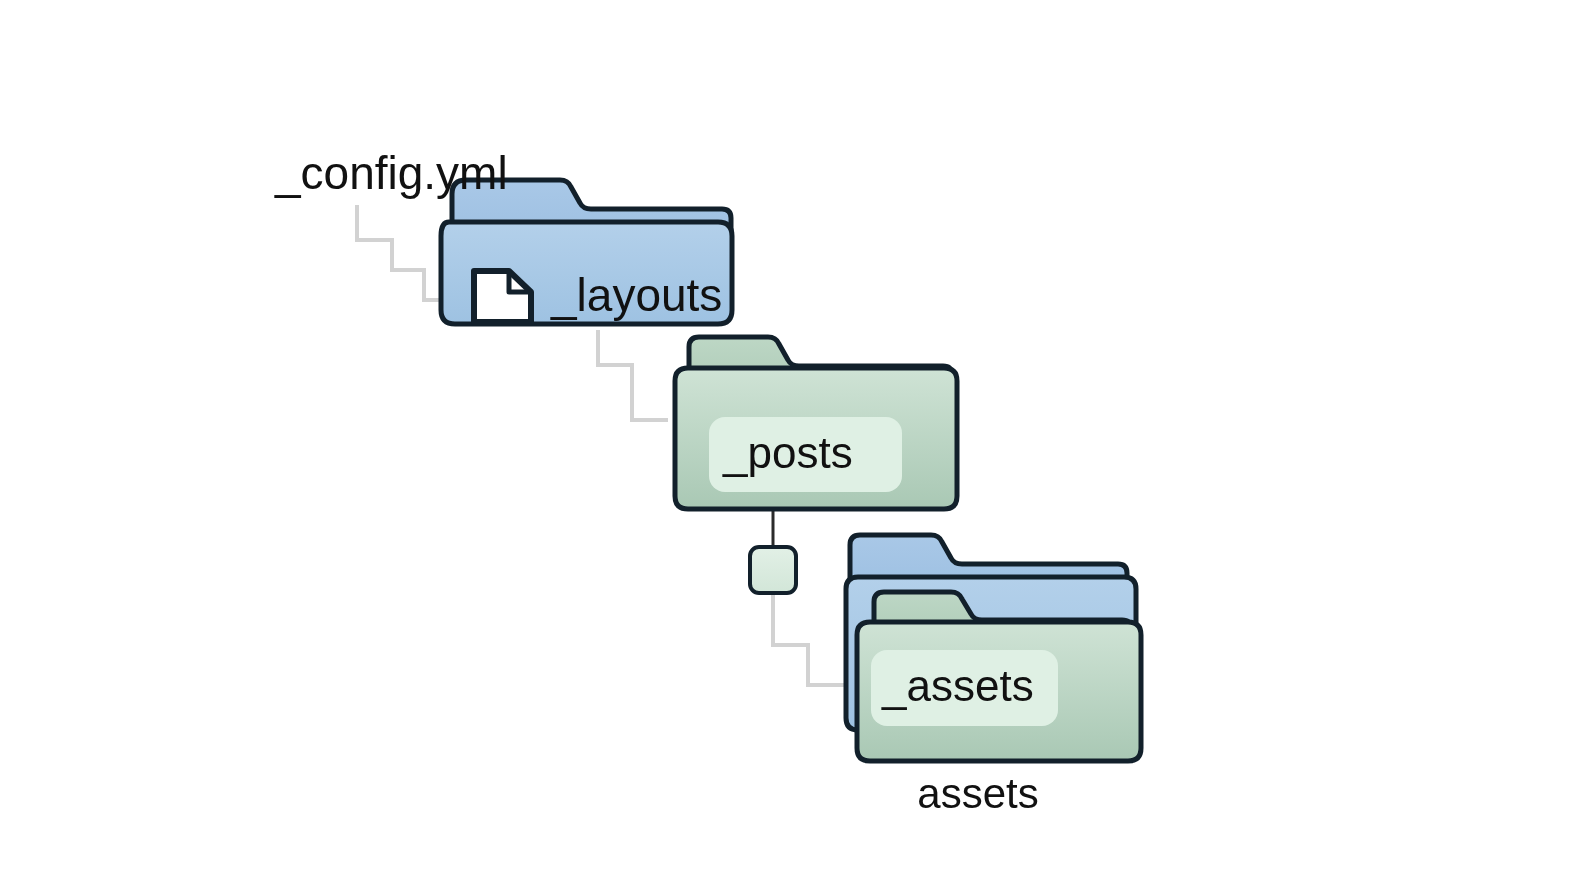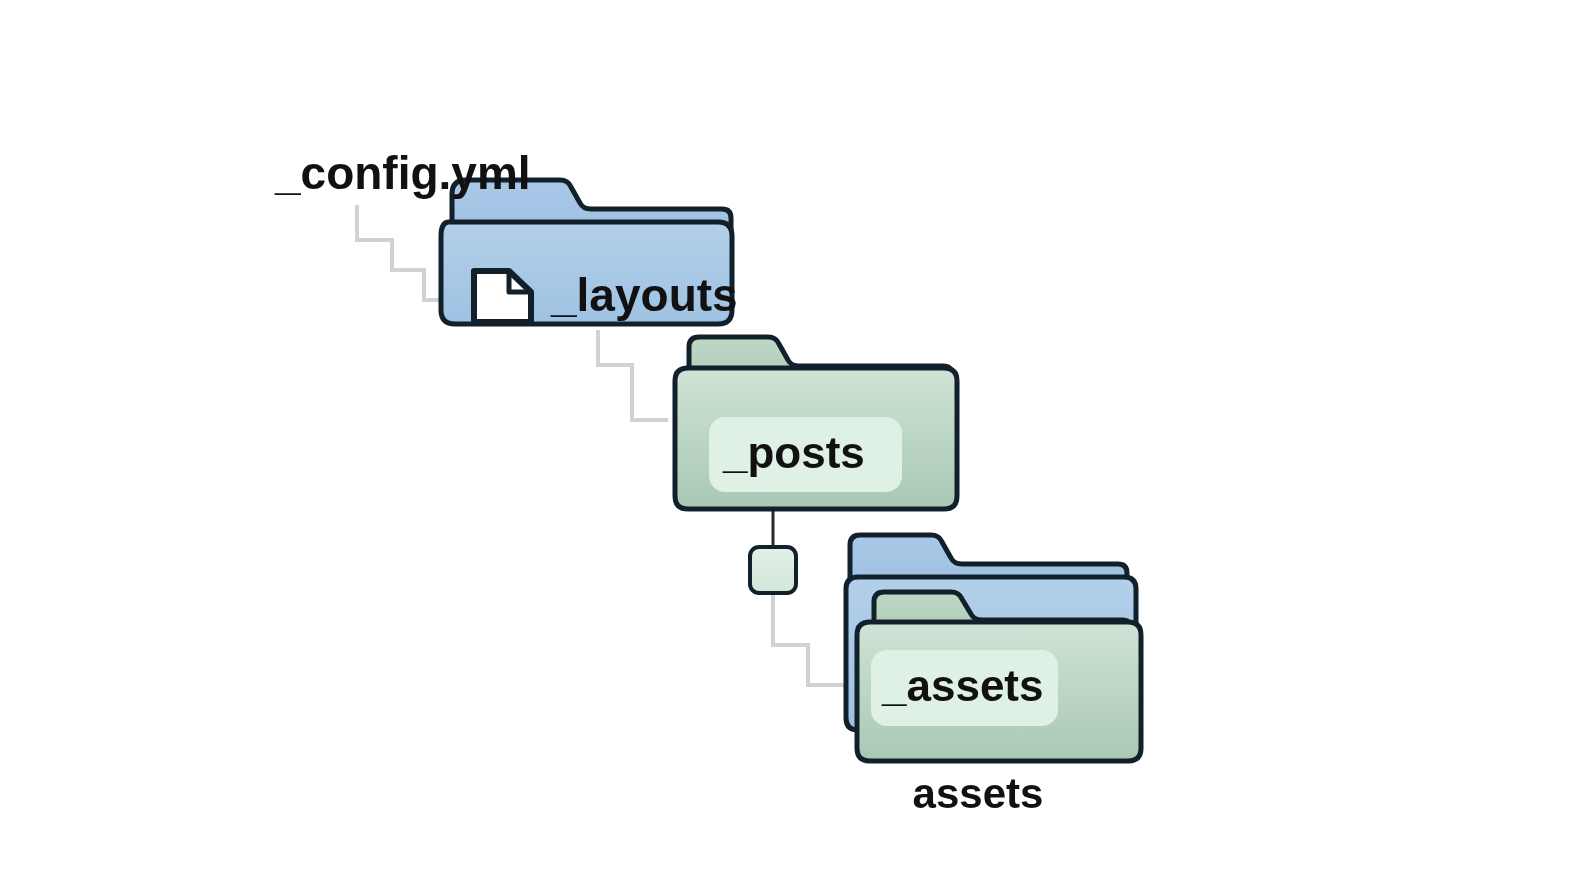--- a/index.html
+++ b/index.html
@@ -14,21 +14,20 @@
     overflow: hidden;
     font-family: "Liberation Sans", sans-serif;
     position: relative;
   }
   #diagram-canvas {
     position: absolute;
     left: 0;
     top: 0;
     width: 1586px;
     height: 787px;
-    font-weight: bold;
   }
   svg.diagram-svg {
     display: block;
     width: 1586px;
     height: 892px;
   }
   .node-label {
     font-family: "Liberation Sans", sans-serif;
     fill: #111111;
     font-size: 46px;

